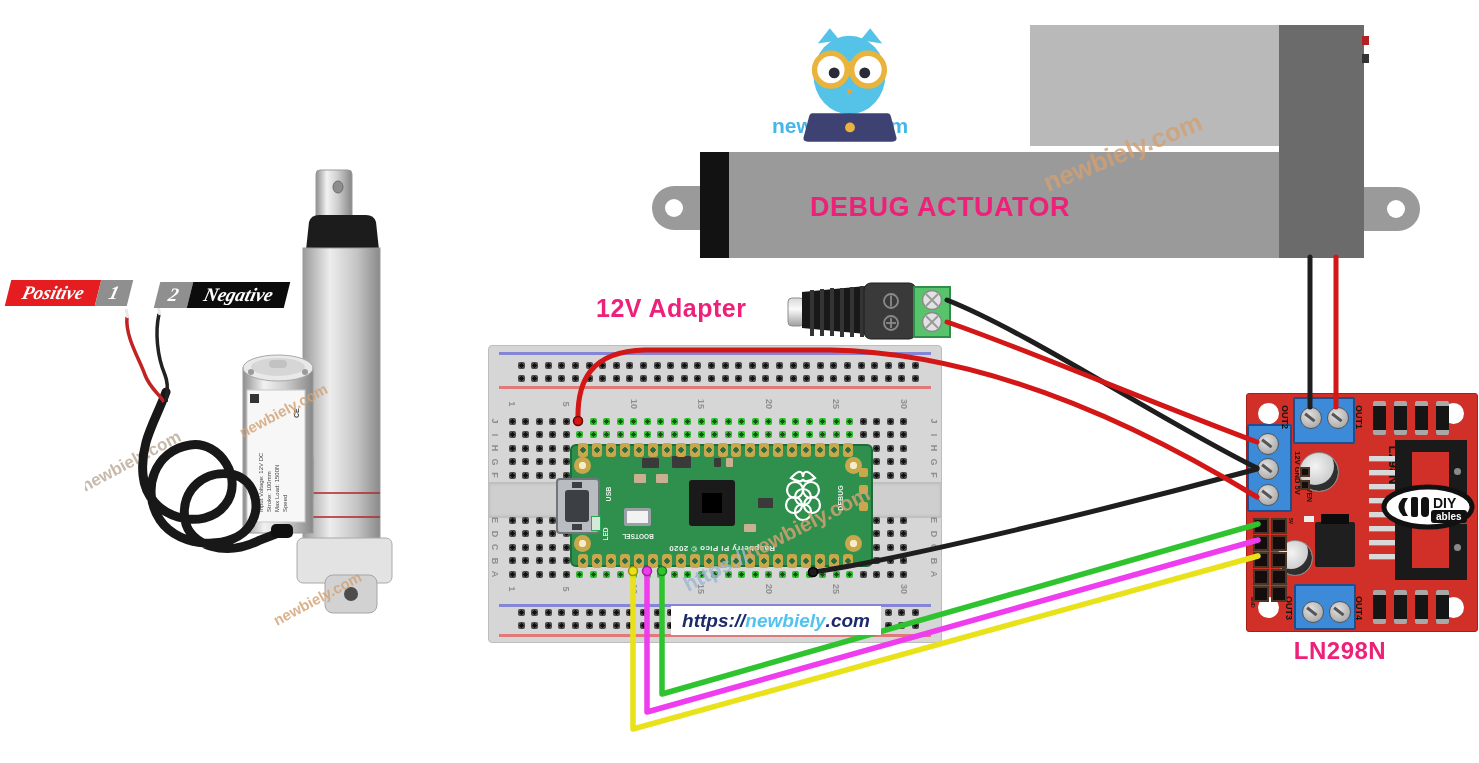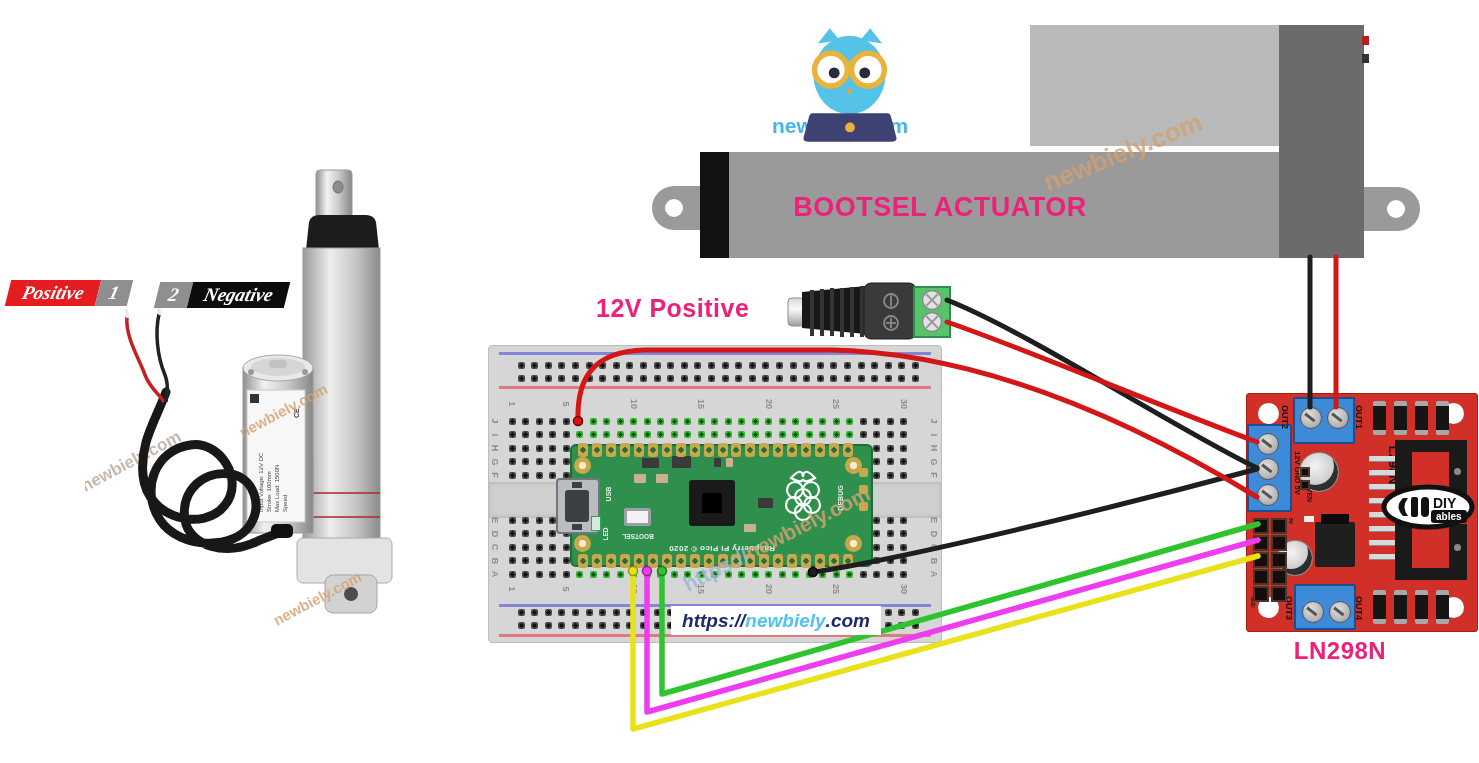--- a/index.html
+++ b/index.html
@@ -185,23 +185,23 @@
   </div>
   <div class="act tab" style="left:1362px;top:187px;width:58px;height:44px;border-radius:0 22px 22px 0;">
     <div class="holewhite" style="left:25px;top:13px;"></div>
   </div>
   <div class="act body" style="left:700px;top:152px;width:581px;height:106px;"></div>
   <div class="act cap" style="left:700px;top:152px;width:29px;height:106px;"></div>
   <div class="act rod" style="left:1030px;top:25px;width:251px;height:121px;"></div>
   <div class="act motor" style="left:1279px;top:25px;width:85px;height:233px;"></div>
   <div class="abs" style="left:1362px;top:36px;width:7px;height:9px;background:#b22222;"></div>
   <div class="abs" style="left:1362px;top:54px;width:7px;height:9px;background:#333;"></div>
-  <div class="pink-heading" style="left:760px;top:192px;width:360px;text-align:center;font-size:27px;">BOOTSEL ACTUATOR</div>
-
-  <div class="pink-heading" style="left:596px;top:294px;font-size:25px;">12V Positive</div>
+  <div class="pink-heading" style="left:760px;top:192px;width:360px;text-align:center;font-size:27px;">DEBUG ACTUATOR</div>
+
+  <div class="pink-heading" style="left:596px;top:294px;font-size:25px;">12V Adapter</div>
   <svg class="abs" style="left:786px;top:282px;" width="172" height="60" viewBox="0 0 172 60">
     <defs>
       <linearGradient id="plugTip" x1="0" y1="0" x2="0" y2="1">
         <stop offset="0" stop-color="#d8d8d8"></stop>
           <stop offset="0.4" stop-color="#fafafa"></stop>
           <stop offset="1" stop-color="#9f9f9f"></stop>
       </linearGradient>
     </defs>
     <rect x="2" y="16" width="16" height="28" rx="4" fill="url(#plugTip)" stroke="#8d8d8d"></rect>
     <polygon points="16,10 80,4 80,52 16,46" fill="#181818"></polygon>

